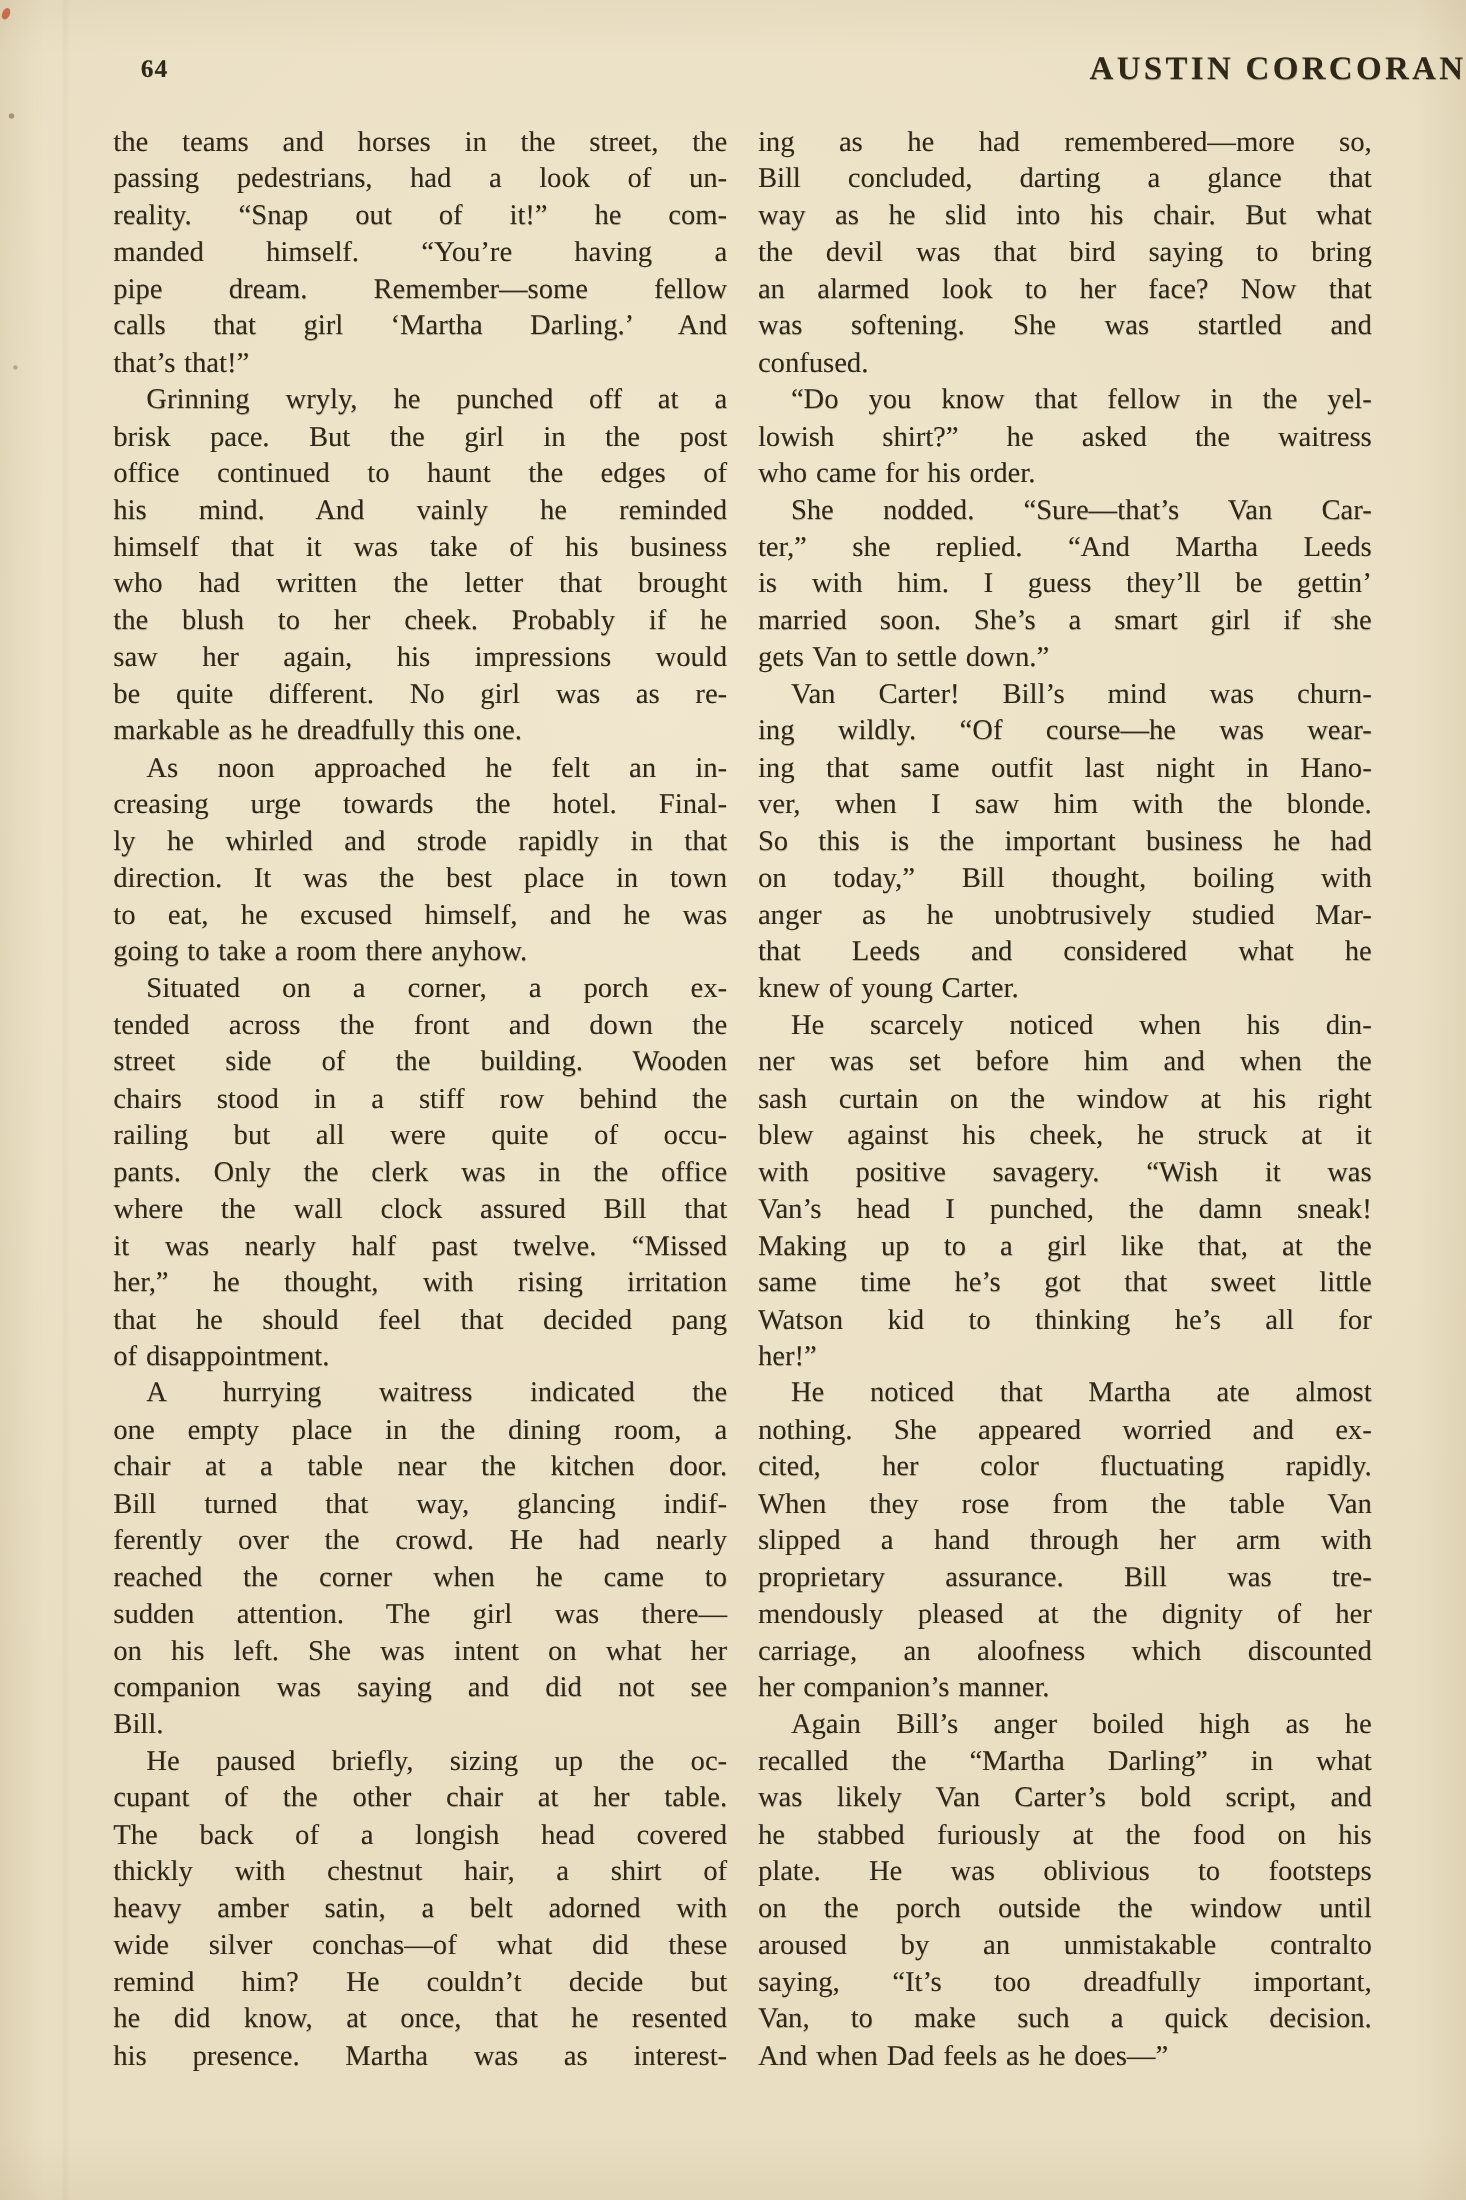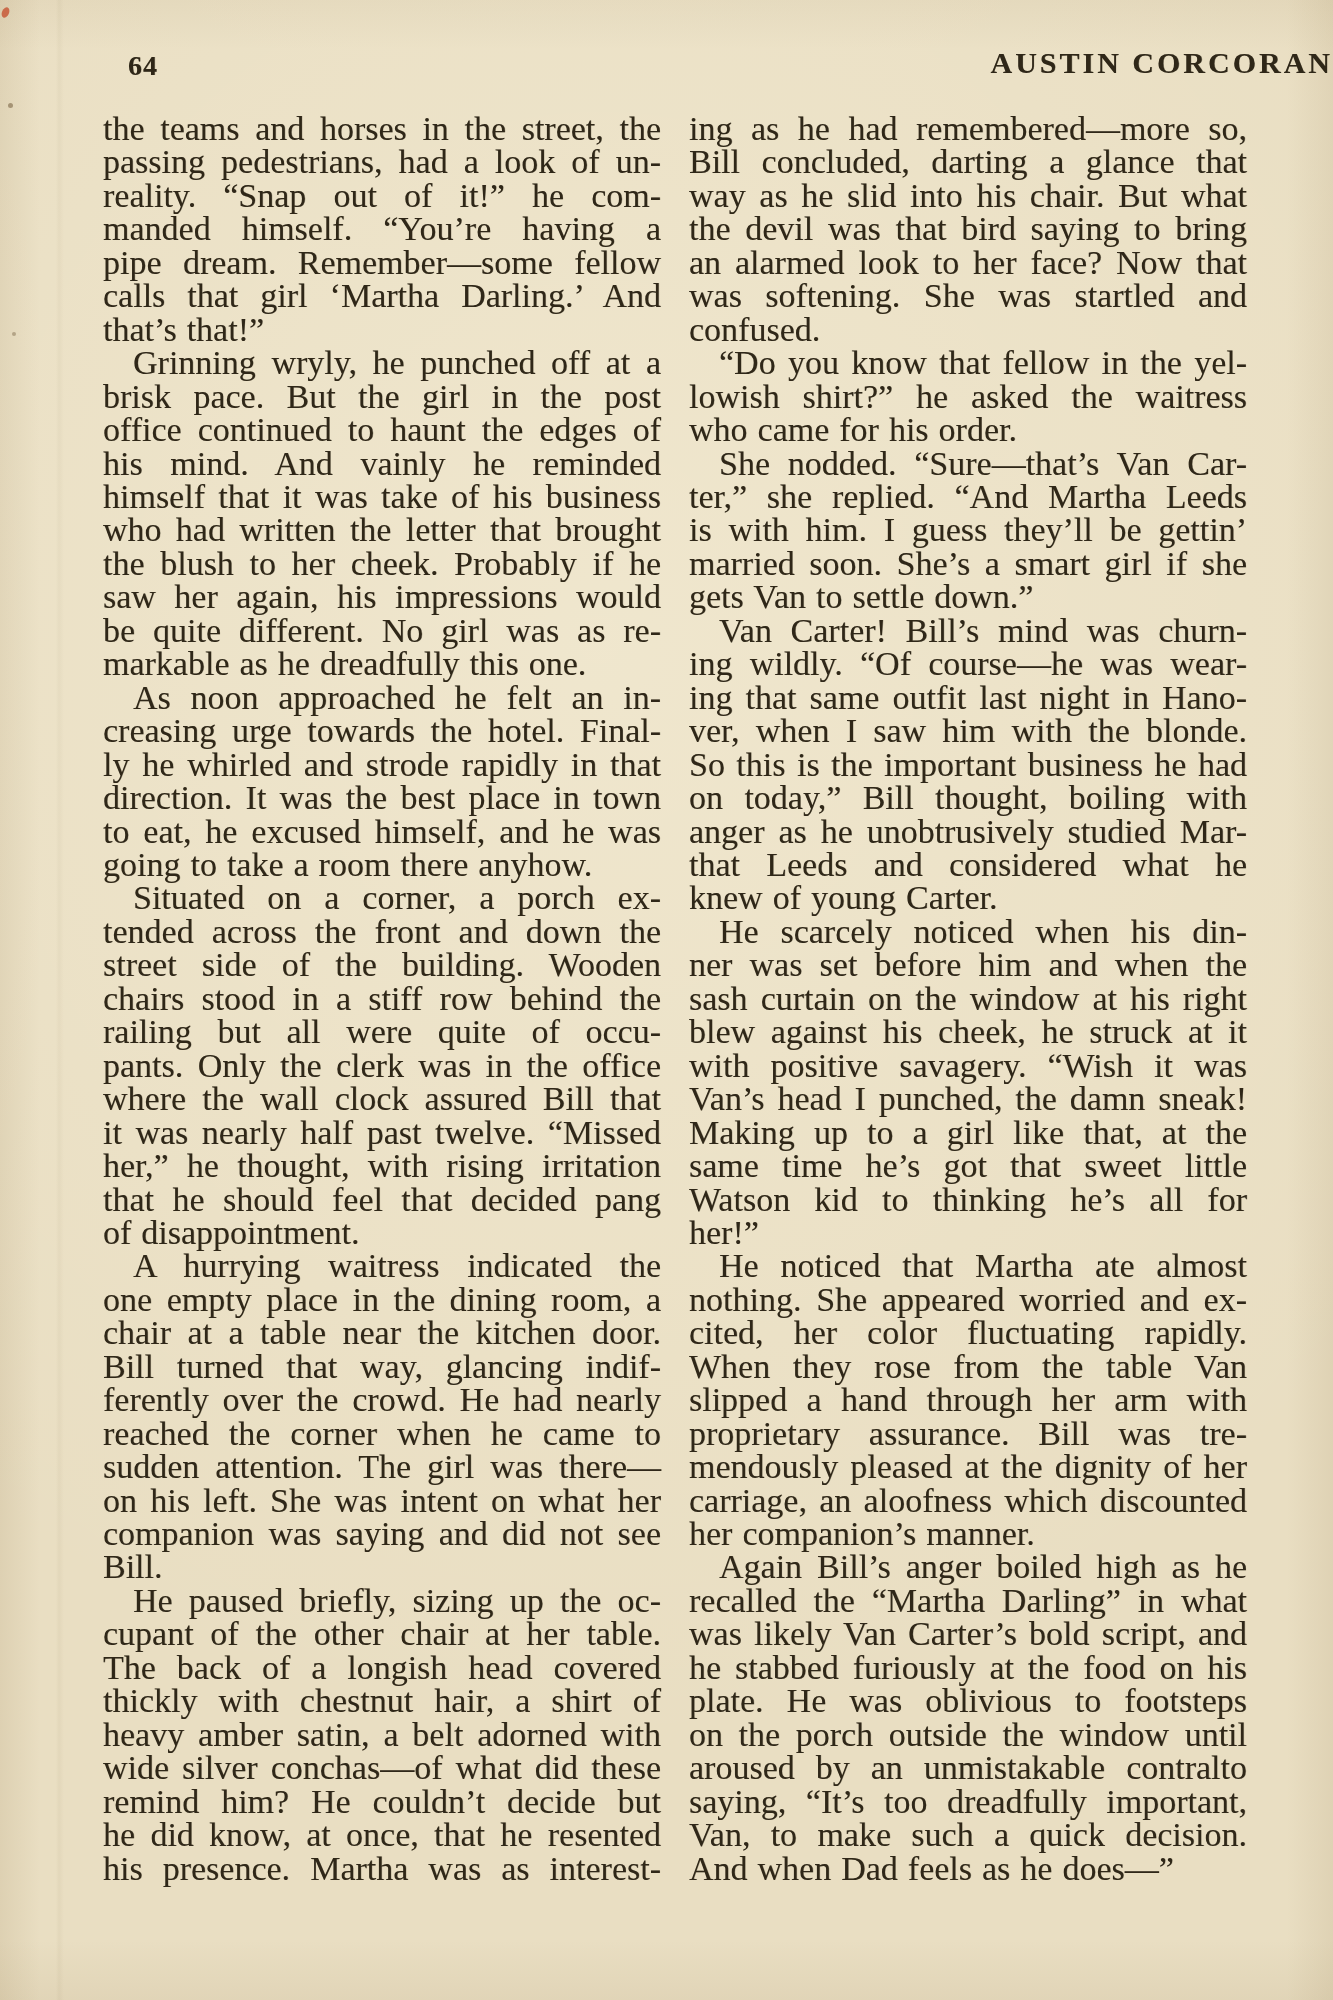--- a/index.html
+++ b/index.html
@@ -25,41 +25,41 @@
     position: absolute;
     top: 46px;
     left: 0;
     right: 0;
     height: 40px;
   }
   .page-number {
     position: absolute;
     left: 128px;
     top: 4px;
-    font-size: 28px;
+    font-size: 23px;
     font-weight: bold;
     letter-spacing: 1px;
     text-shadow: 0.4px 0.4px 0 rgba(47,39,24,0.35);
   }
   .running-title {
     position: absolute;
     left: 0;
     right: 0;
     top: 0;
     text-align: right;
     font-size: 30px;
     font-weight: bold;
     letter-spacing: 3px;
     text-shadow: 0.4px 0.4px 0 rgba(47,39,24,0.35);
   }
   .col {
     position: absolute;
     top: 112px;
     width: 558px;
-    font-size: 34px;
+    font-size: 26px;
     line-height: 33.45px;
     word-spacing: 1.5px;
     text-shadow: 0.45px 0.45px 0 rgba(47,39,24,0.30);
   }
   .col.left  { left: 103px; }
   .col.right { left: 689px; }
   .para { margin: 0; padding: 0; }
   .line {
     text-align: justify;
     text-align-last: justify;

